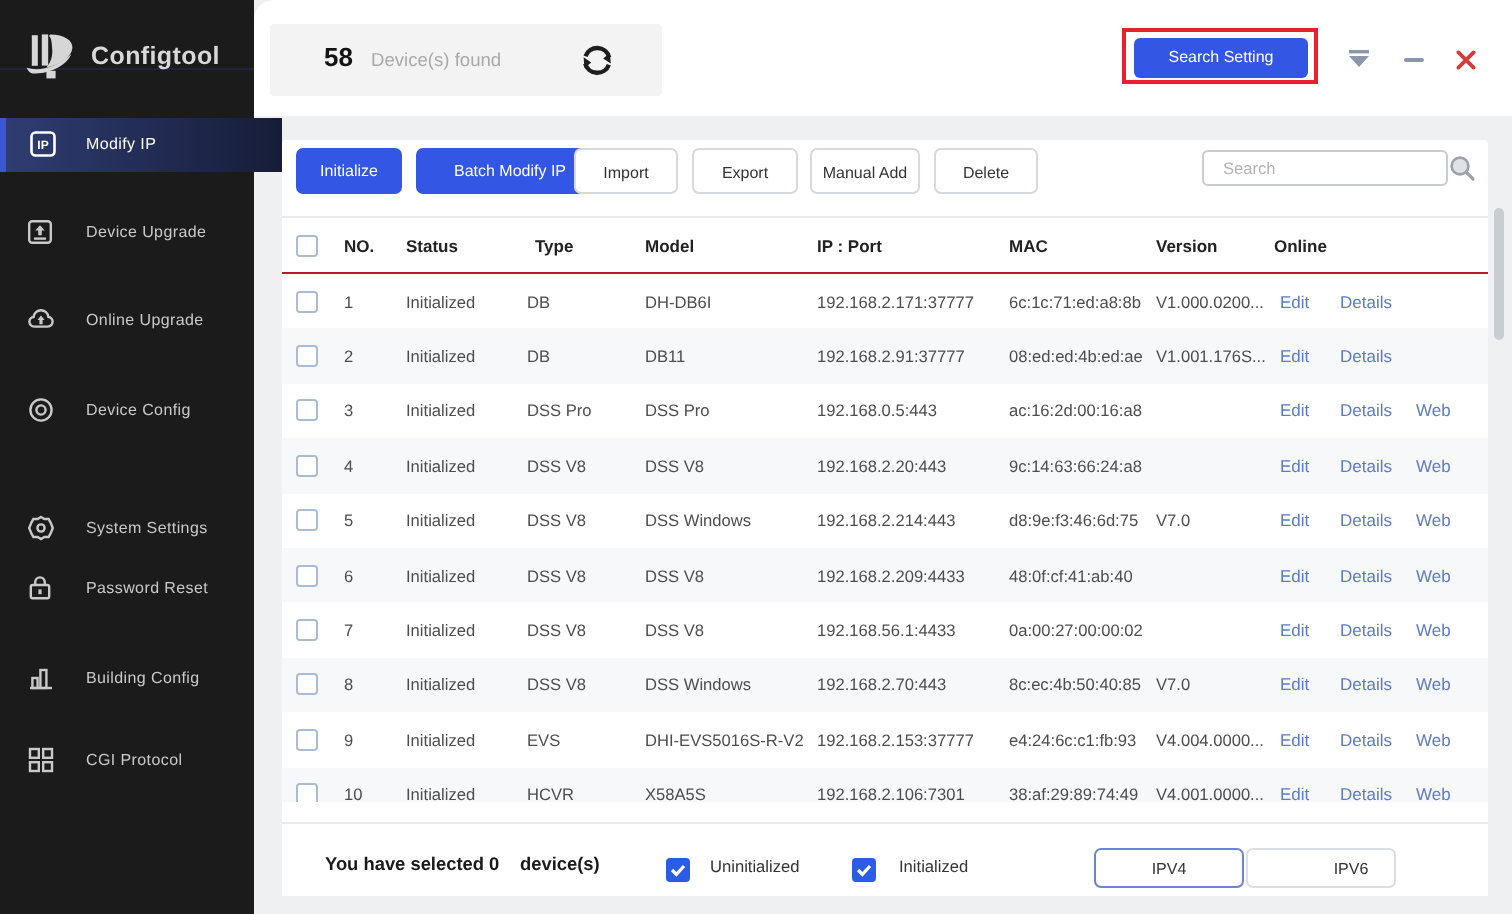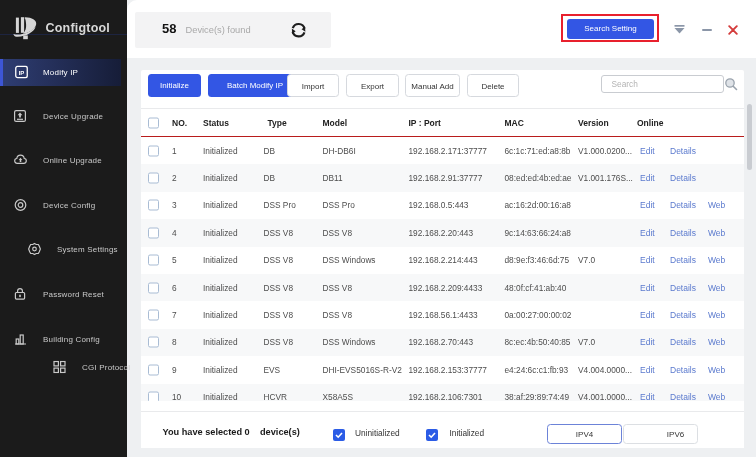--- a/index.html
+++ b/index.html
@@ -4,21 +4,21 @@
 <style>
 * { margin:0; padding:0; box-sizing:border-box; }
 html,body { width:756px; height:457px; overflow:hidden; }
 body { font-family:"Liberation Sans", sans-serif; background:#eef0f2; position:relative; }
 .abs { position:absolute; }
 
 
 #sidebar { left:0; top:0; width:127px; height:457px; background:#1b1b1b; }
 #sideline { left:0; top:34px; width:127px; height:1px; background:#1d2440; }
 #logotext { left:45.5px; top:21px; font-size:12.5px; font-weight:bold; color:#d8d8d8; letter-spacing:0.2px; }
-.mi { position:absolute; left:0; width:121px; height:28px; }
+.mi { position:absolute; left:0; width:141px; height:28px; }
 .mi .txt { position:absolute; left:43px; top:50%; transform:translateY(-50%); font-size:8px; color:#c9c9c9; letter-spacing:0.2px; }
 .mi svg { position:absolute; left:14px; top:50%; transform:translateY(-50%); }
 .mi.sel { background:linear-gradient(90deg,#2e3d72 0%, #25305b 40%, #161d38 100%); border-left:3.5px solid #3d56d6; }
 .mi.sel .txt { color:#fff; left:40px; }
 .mi.sel svg { left:11.5px; }
 
 
 #hband { left:127px; top:0; width:629px; height:58px; background:#ffffff; border-radius:10px 0 0 0; }
 #devbox { left:135px; top:12px; width:196px; height:36px; background:#f3f3f4; border-radius:2px; }
 #dev58 { left:162px; top:21px; font-size:13px; font-weight:bold; color:#141414; }
@@ -98,21 +98,21 @@
     </svg>
   <div class="txt">Online Upgrade</div>
 </div>
 <div class="mi" style="top:190.8px;">
   <svg width="13" height="13" viewBox="0 0 13 13">
       <circle cx="6.5" cy="6.5" r="5.3" fill="none" stroke="#c9c9c9" stroke-width="1.2"></circle>
       <circle cx="6.5" cy="6.5" r="2.3" fill="none" stroke="#c9c9c9" stroke-width="1.2"></circle>
     </svg>
   <div class="txt">Device Config</div>
 </div>
-<div class="mi" style="top:235px;margin-left:14px;">
+<div class="mi" style="top:250px;">
   <svg width="13" height="13" viewBox="0 0 13 13">
       <path d="M6.5 1 L8.2 2 L10.3 2 L11.3 3.8 L12.4 6.5 L11.3 9.2 L10.3 11 L8.2 11 L6.5 12 L4.8 11 L2.7 11 L1.7 9.2 L0.6 6.5 L1.7 3.8 L2.7 2 L4.8 2 Z" fill="none" stroke="#c9c9c9" stroke-width="1.2"></path>
       <circle cx="6.5" cy="6.5" r="1.8" fill="none" stroke="#c9c9c9" stroke-width="1.2"></circle>
     </svg>
   <div class="txt">System Settings</div>
 </div>
 <div class="mi" style="top:280px;">
   <svg width="12" height="13" viewBox="0 0 12 13">
       <path d="M3.6 5 L3.6 3.6 C3.6 2.2 4.6 1.2 6 1.2 C7.4 1.2 8.4 2.2 8.4 3.6 L8.4 5" fill="none" stroke="#c9c9c9" stroke-width="1.2"></path>
       <rect x="1.4" y="5" width="9.2" height="6.6" rx="1" fill="none" stroke="#c9c9c9" stroke-width="1.2"></rect>
@@ -121,21 +121,21 @@
   <div class="txt">Password Reset</div>
 </div>
 <div class="mi" style="top:324.6px;">
   <svg width="13" height="13" viewBox="0 0 13 13">
       <path d="M1 11.5 L12 11.5" stroke="#c9c9c9" stroke-width="1.2"></path>
       <rect x="2.2" y="6.5" width="2.6" height="5" fill="none" stroke="#c9c9c9" stroke-width="1.2"></rect>
       <rect x="6.2" y="2.5" width="3" height="9" fill="none" stroke="#c9c9c9" stroke-width="1.2"></rect>
     </svg>
   <div class="txt">Building Config</div>
 </div>
-<div class="mi" style="top:353px;margin-left:39px;">
+<div class="mi" style="top:366px;">
   <svg width="13" height="13" viewBox="0 0 13 13">
       <rect x="1" y="1" width="4.4" height="4.4" fill="none" stroke="#c9c9c9" stroke-width="1.2"></rect>
       <rect x="7.6" y="1" width="4.4" height="4.4" fill="none" stroke="#c9c9c9" stroke-width="1.2"></rect>
       <rect x="1" y="7.6" width="4.4" height="4.4" fill="none" stroke="#c9c9c9" stroke-width="1.2"></rect>
       <rect x="7.6" y="7.6" width="4.4" height="4.4" fill="none" stroke="#c9c9c9" stroke-width="1.2"></rect>
     </svg>
   <div class="txt">CGI Protocol</div>
 </div>
 
 <div class="abs" id="hband"></div>

